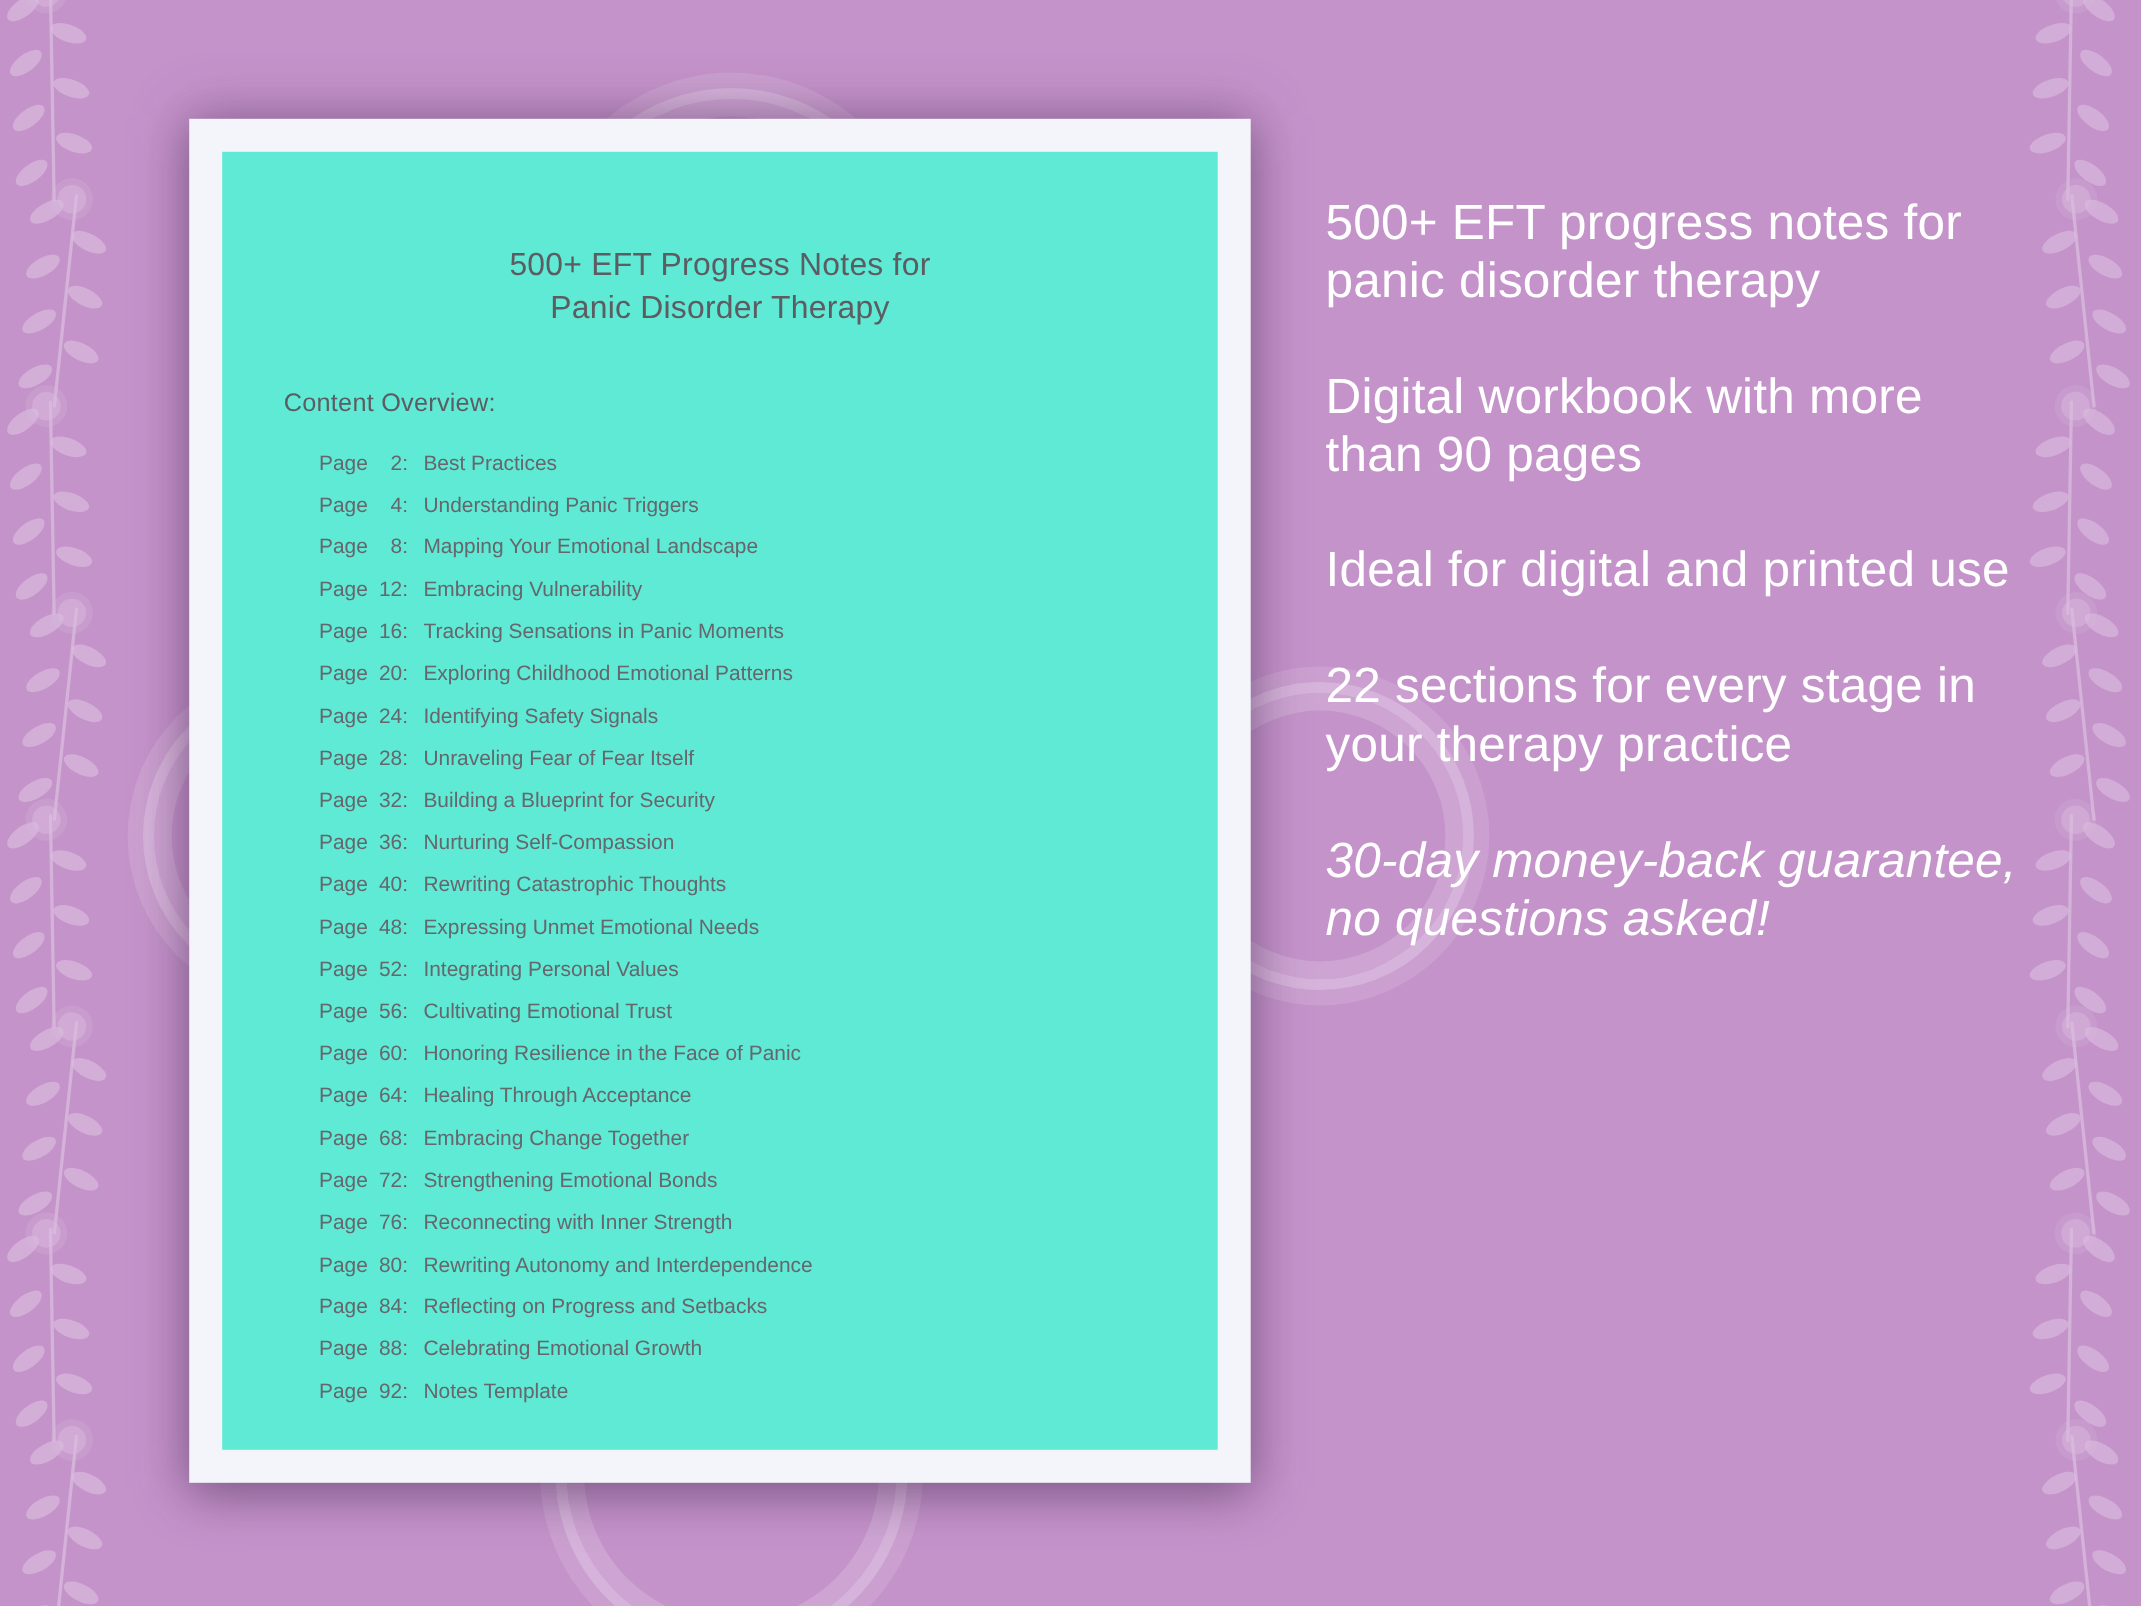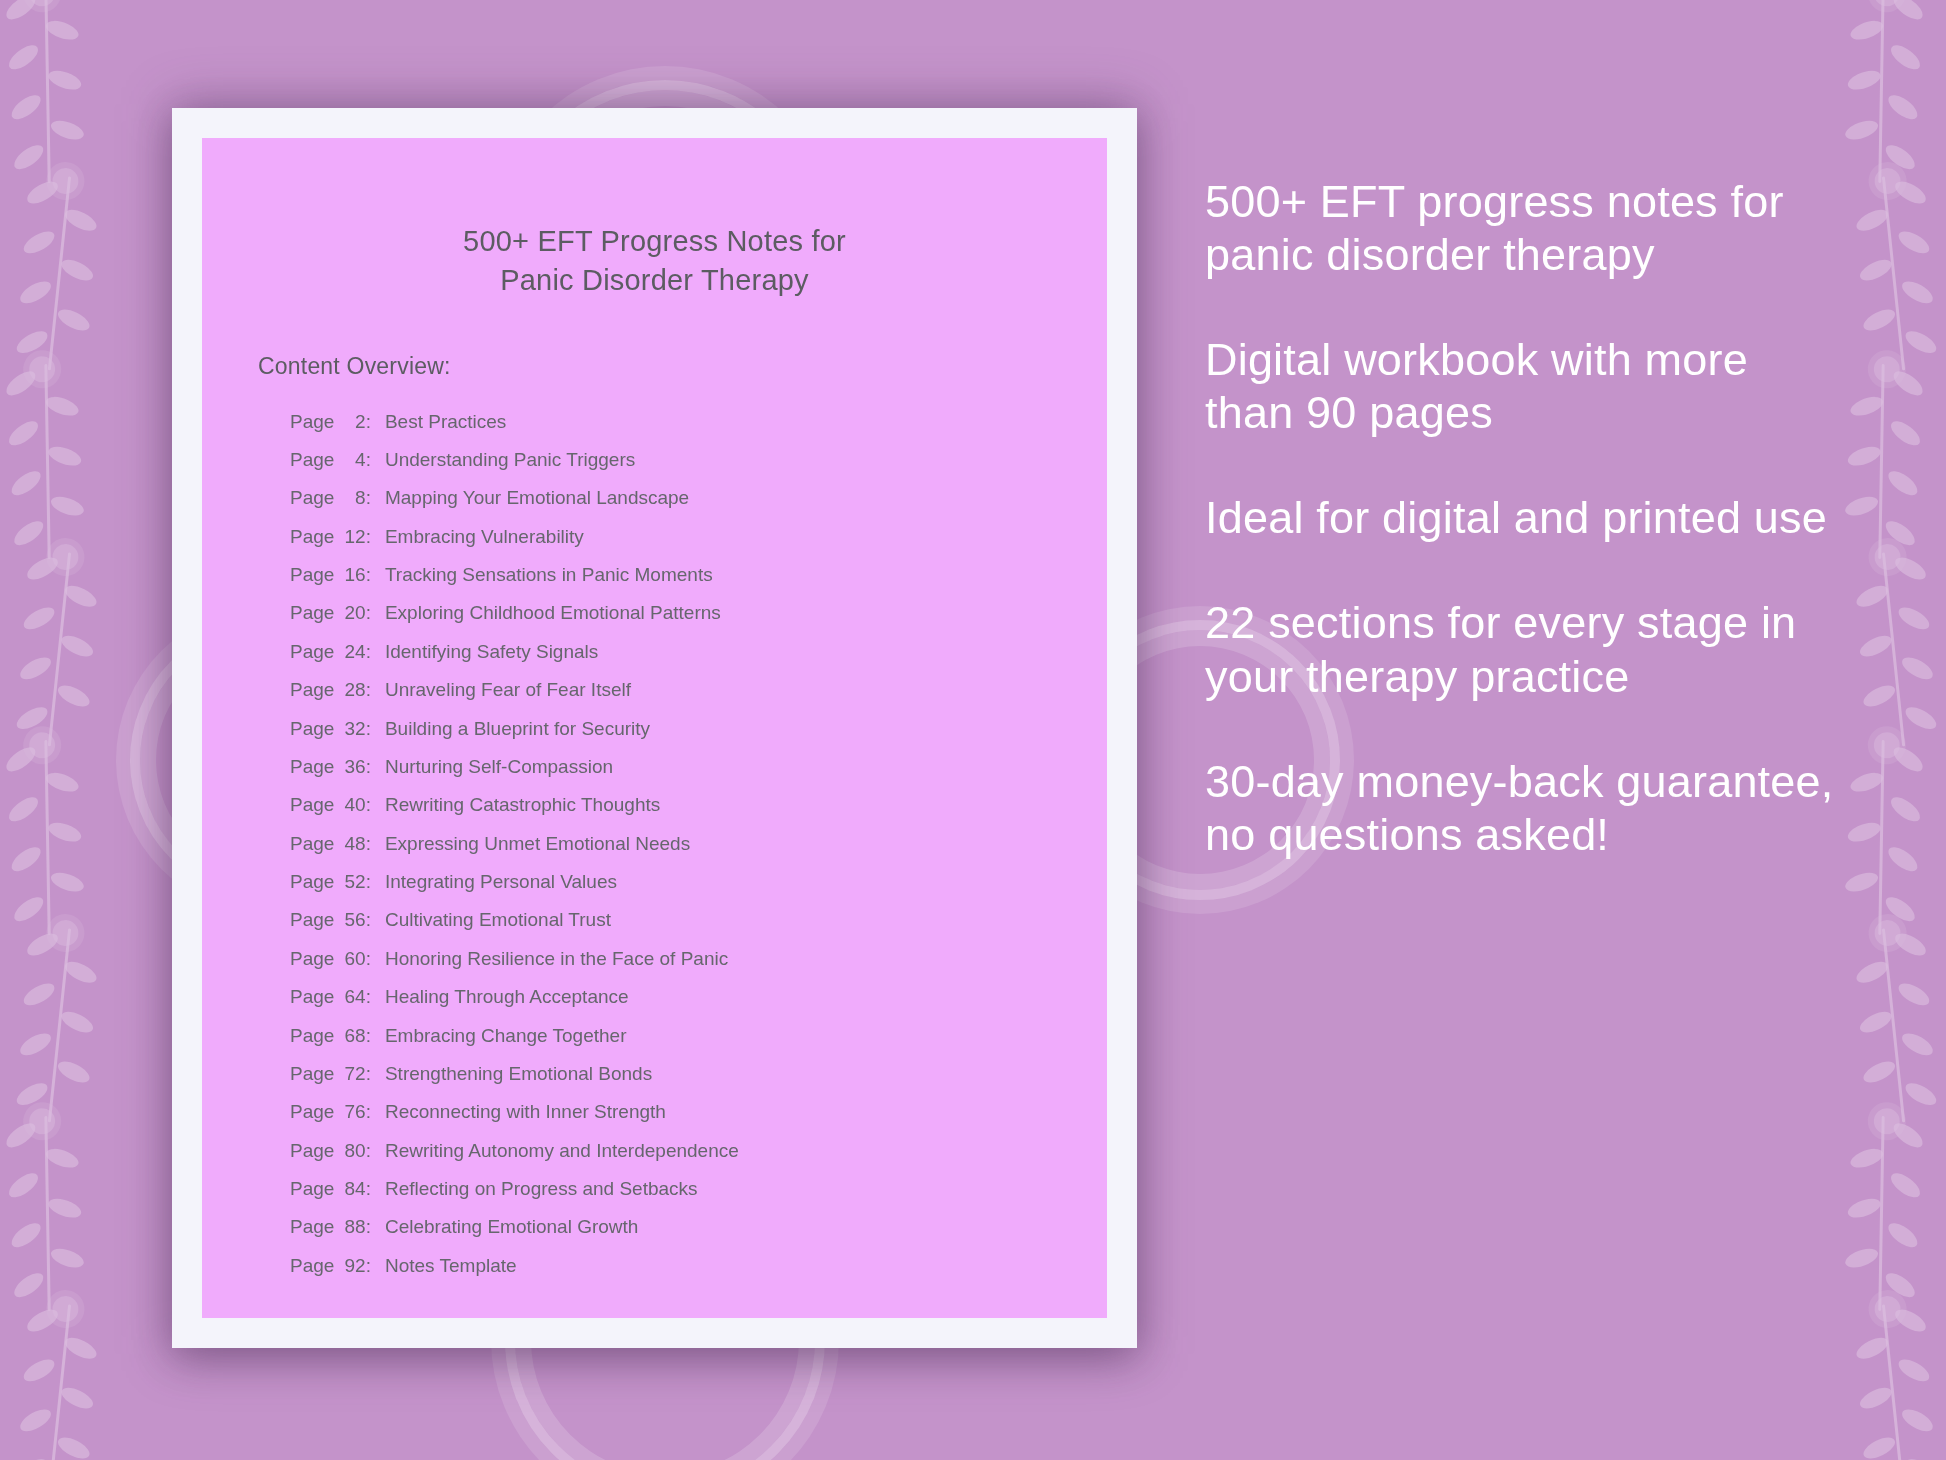--- a/index.html
+++ b/index.html
@@ -88,21 +88,21 @@
     height: 1240px;
     background: #f4f4fb;
     box-shadow: 0 10px 36px rgba(60,30,70,0.30);
   }
   .doc-inner {
     position: absolute;
     left: 30px;
     top: 30px;
     right: 30px;
     bottom: 30px;
-    background: #f0abfc;
+    background: #5eead4;
     padding: 48px 56px 40px 56px;
     box-sizing: border-box;
   }
   .doc-title {
     text-align: center;
     color: #5c5c62;
     font-size: 29px;
     line-height: 1.36;
     font-weight: 400;
     margin: 36px 0 0 0;
@@ -147,21 +147,21 @@
     width: 640px;
     color: #ffffff;
   }
   .copy-block {
     font-size: 45px;
     line-height: 1.18;
     font-weight: 400;
     margin-bottom: 52px;
     letter-spacing: 0.2px;
   }
-  .copy-block:last-child { margin-bottom: 12px; }
+  .copy-block:last-child { margin-bottom: 12px; font-style: italic; }
 </style>
 </head>
 <body>
 
 <div class="floral-band left" id="floral-left">
     <div class="sprig" style="top: -20px; left: -6px; transform: scaleX(1) rotate(-3deg);">
       <div class="stem"></div>
       <div class="leaf" style="top: 18px; left: 14px; transform: rotate(-28deg);"></div>
       <div class="leaf" style="top: 43px; left: 54px; transform: rotate(28deg);"></div>
       <div class="leaf" style="top: 68px; left: 14px; transform: rotate(-28deg);"></div>

